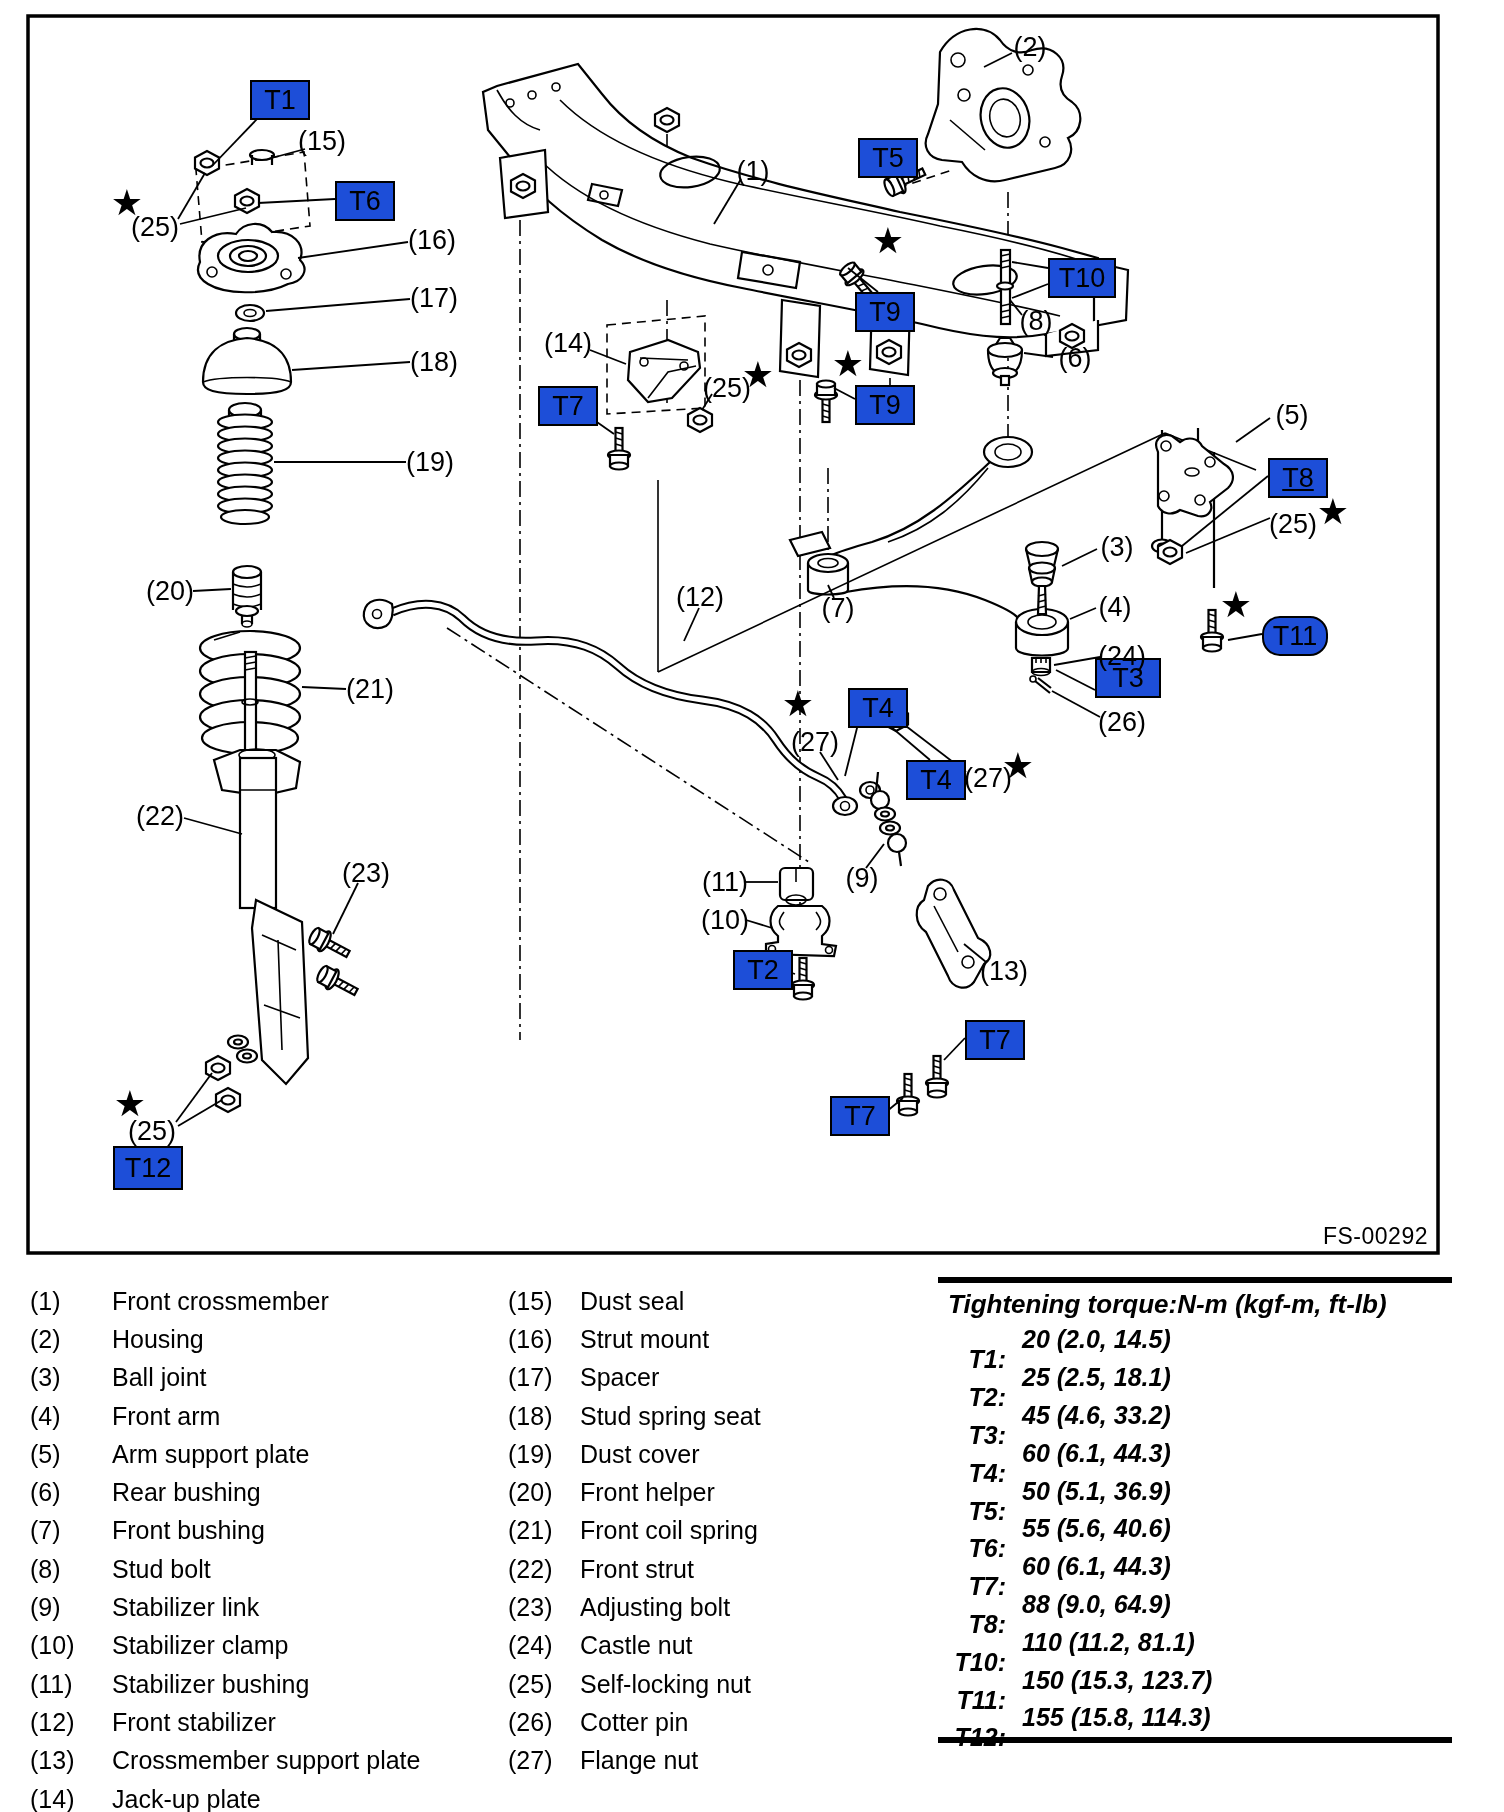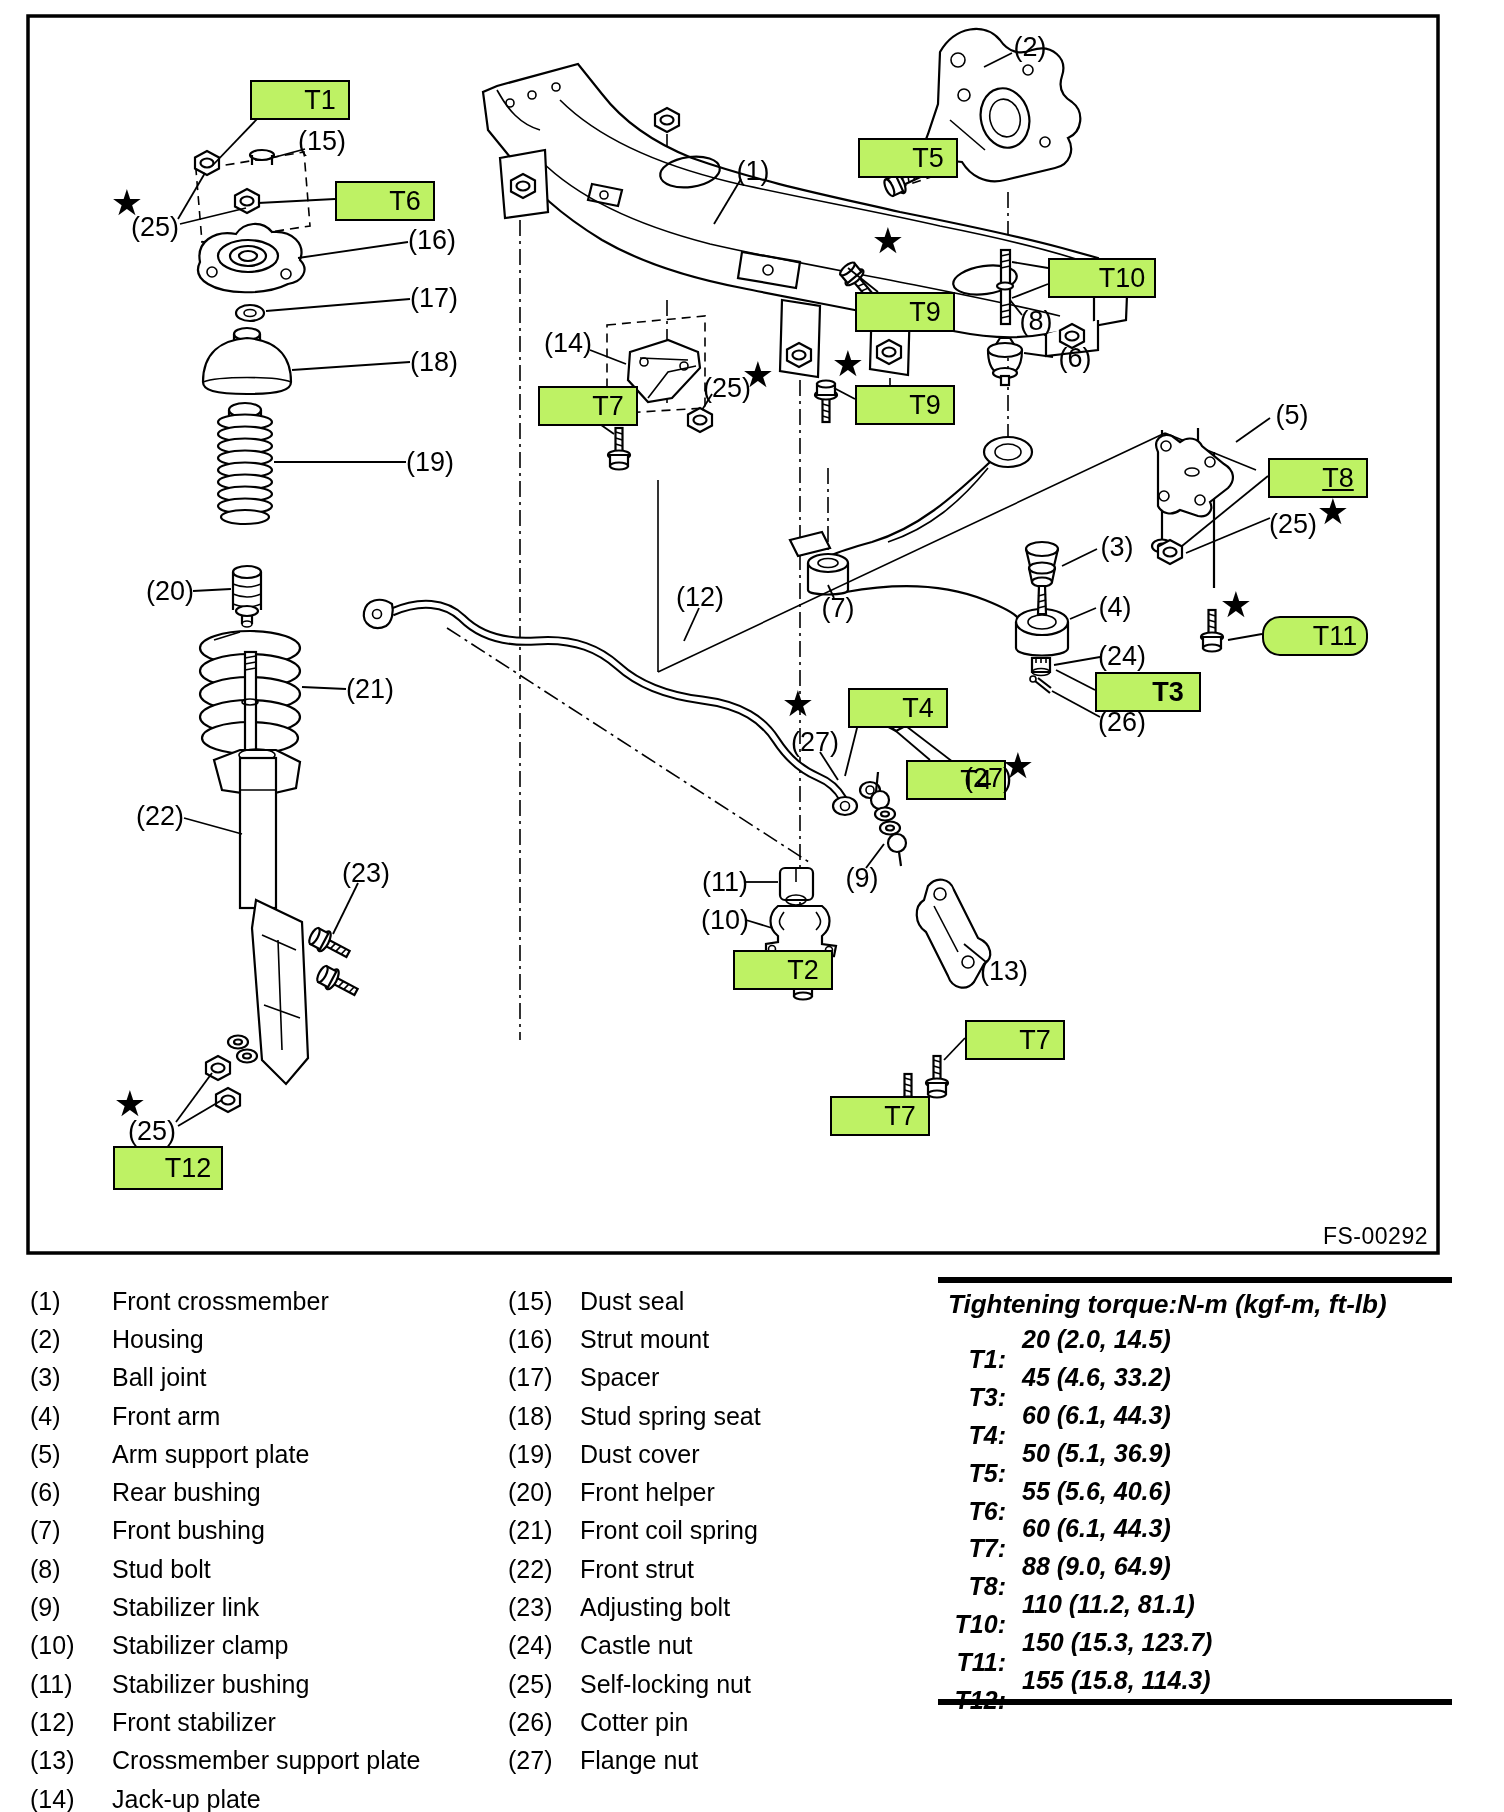--- a/index.html
+++ b/index.html
@@ -11,22 +11,22 @@
   .thin{stroke:#000;fill:none;stroke-width:1.6;}
   .lead{stroke:#000;fill:none;stroke-width:1.8;}
   .dd{stroke:#000;fill:none;stroke-width:1.6;stroke-dasharray:16 5 3 5;}
   .dsh{stroke:#000;fill:none;stroke-width:1.6;stroke-dasharray:9 6;}
   .wfill{fill:#fff;stroke:#000;stroke-width:2.2;}
   .blk{fill:#000;stroke:none;}
   
   #callout-layer{position:absolute;left:0;top:0;width:1504px;height:1260px;}
   .co{position:absolute;white-space:nowrap;color:#000;}
   .co-part-label{transform:translate(-50%,-50%);font-size:27px;}
-  .co-torque-box{border:2.5px solid #000;background:#bef264;display:flex;align-items:center;
-                 justify-content:center;font-size:27px;padding-left:40px;}
+  .co-torque-box{border:2.5px solid #000;background:#1d4ed8;display:flex;align-items:center;
+                 justify-content:center;font-size:27px;}
   .co-star{transform:translate(-50%,-55%);font-size:36px;font-family:"DejaVu Sans",sans-serif;}
   .co-figure-code{transform:translate(-100%,-50%);font-size:23px;letter-spacing:.5px;}
   
   .parts-col{position:absolute;top:1282px;}
   #parts-col-0{left:30px;width:430px;}
   #parts-col-1{left:508px;width:420px;}
   .part-row{height:38.3px;display:flex;align-items:center;font-size:25px;}
   .part-num{width:82px;flex:none;}
   #parts-col-1 .part-num{width:72px;}
   
@@ -432,21 +432,21 @@
   <div id="callout-layer">
       <div class="co co-torque-box" style="left: 250px; top: 80px; width: 56px; height: 36px;">T1</div>
       <div class="co co-torque-box" style="left: 335px; top: 181px; width: 56px; height: 36px;">T6</div>
       <div class="co co-torque-box" style="left: 858px; top: 138px; width: 56px; height: 36px;">T5</div>
       <div class="co co-torque-box" style="left: 855px; top: 292px; width: 56px; height: 36px;">T9</div>
       <div class="co co-torque-box" style="left: 1048px; top: 258px; width: 64px; height: 36px;">T10</div>
       <div class="co co-torque-box" style="left: 855px; top: 385px; width: 56px; height: 36px;">T9</div>
       <div class="co co-torque-box" style="left: 538px; top: 386px; width: 56px; height: 36px;">T7</div>
       <div class="co co-torque-box" style="left: 1268px; top: 458px; width: 56px; height: 36px; text-decoration: underline;">T8</div>
       <div class="co co-torque-box" style="left: 1262px; top: 616px; width: 62px; height: 36px; border-radius: 18px;">T11</div>
-      <div class="co co-torque-box" style="left: 1095px; top: 672px; width: 62px; height: 36px; font-weight: bold;">T3</div>
+      <div class="co co-torque-box" style="left: 1095px; top: 658px; width: 62px; height: 36px;">T3</div>
       <div class="co co-torque-box" style="left: 848px; top: 688px; width: 56px; height: 36px;">T4</div>
       <div class="co co-torque-box" style="left: 906px; top: 760px; width: 56px; height: 36px;">T4</div>
       <div class="co co-torque-box" style="left: 723px; top: 950px; width: 56px; height: 36px; margin-left: 10px;">T2</div>
       <div class="co co-torque-box" style="left: 965px; top: 1020px; width: 56px; height: 36px;">T7</div>
       <div class="co co-torque-box" style="left: 830px; top: 1096px; width: 56px; height: 36px;">T7</div>
       <div class="co co-torque-box" style="left: 113px; top: 1146px; width: 66px; height: 40px;">T12</div>
       <div class="co co-part-label" style="left: 322px; top: 141px;">(15)</div>
       <div class="co co-part-label" style="left: 155px; top: 227px;">(25)</div>
       <div class="co co-part-label" style="left: 432px; top: 240px;">(16)</div>
       <div class="co co-part-label" style="left: 434px; top: 298px;">(17)</div>
@@ -604,20 +604,24 @@
 
   <div id="torque-panel">
     <div class="torque-rule"></div>
     <div id="torque-title">Tightening torque:N-m (kgf-m, ft-lb)</div>
     <div id="torque-rows">
         <div class="torque-row">
           <span class="torque-label">T1:</span>
           <span class="torque-value">20 (2.0, 14.5)</span>
         </div>
         <div class="torque-row">
+          <span class="torque-label">T2:</span>
+          <span class="torque-value">25 (2.5, 18.1)</span>
+        </div>
+        <div class="torque-row">
           <span class="torque-label">T3:</span>
           <span class="torque-value">45 (4.6, 33.2)</span>
         </div>
         <div class="torque-row">
           <span class="torque-label">T4:</span>
           <span class="torque-value">60 (6.1, 44.3)</span>
         </div>
         <div class="torque-row">
           <span class="torque-label">T5:</span>
           <span class="torque-value">50 (5.1, 36.9)</span>

